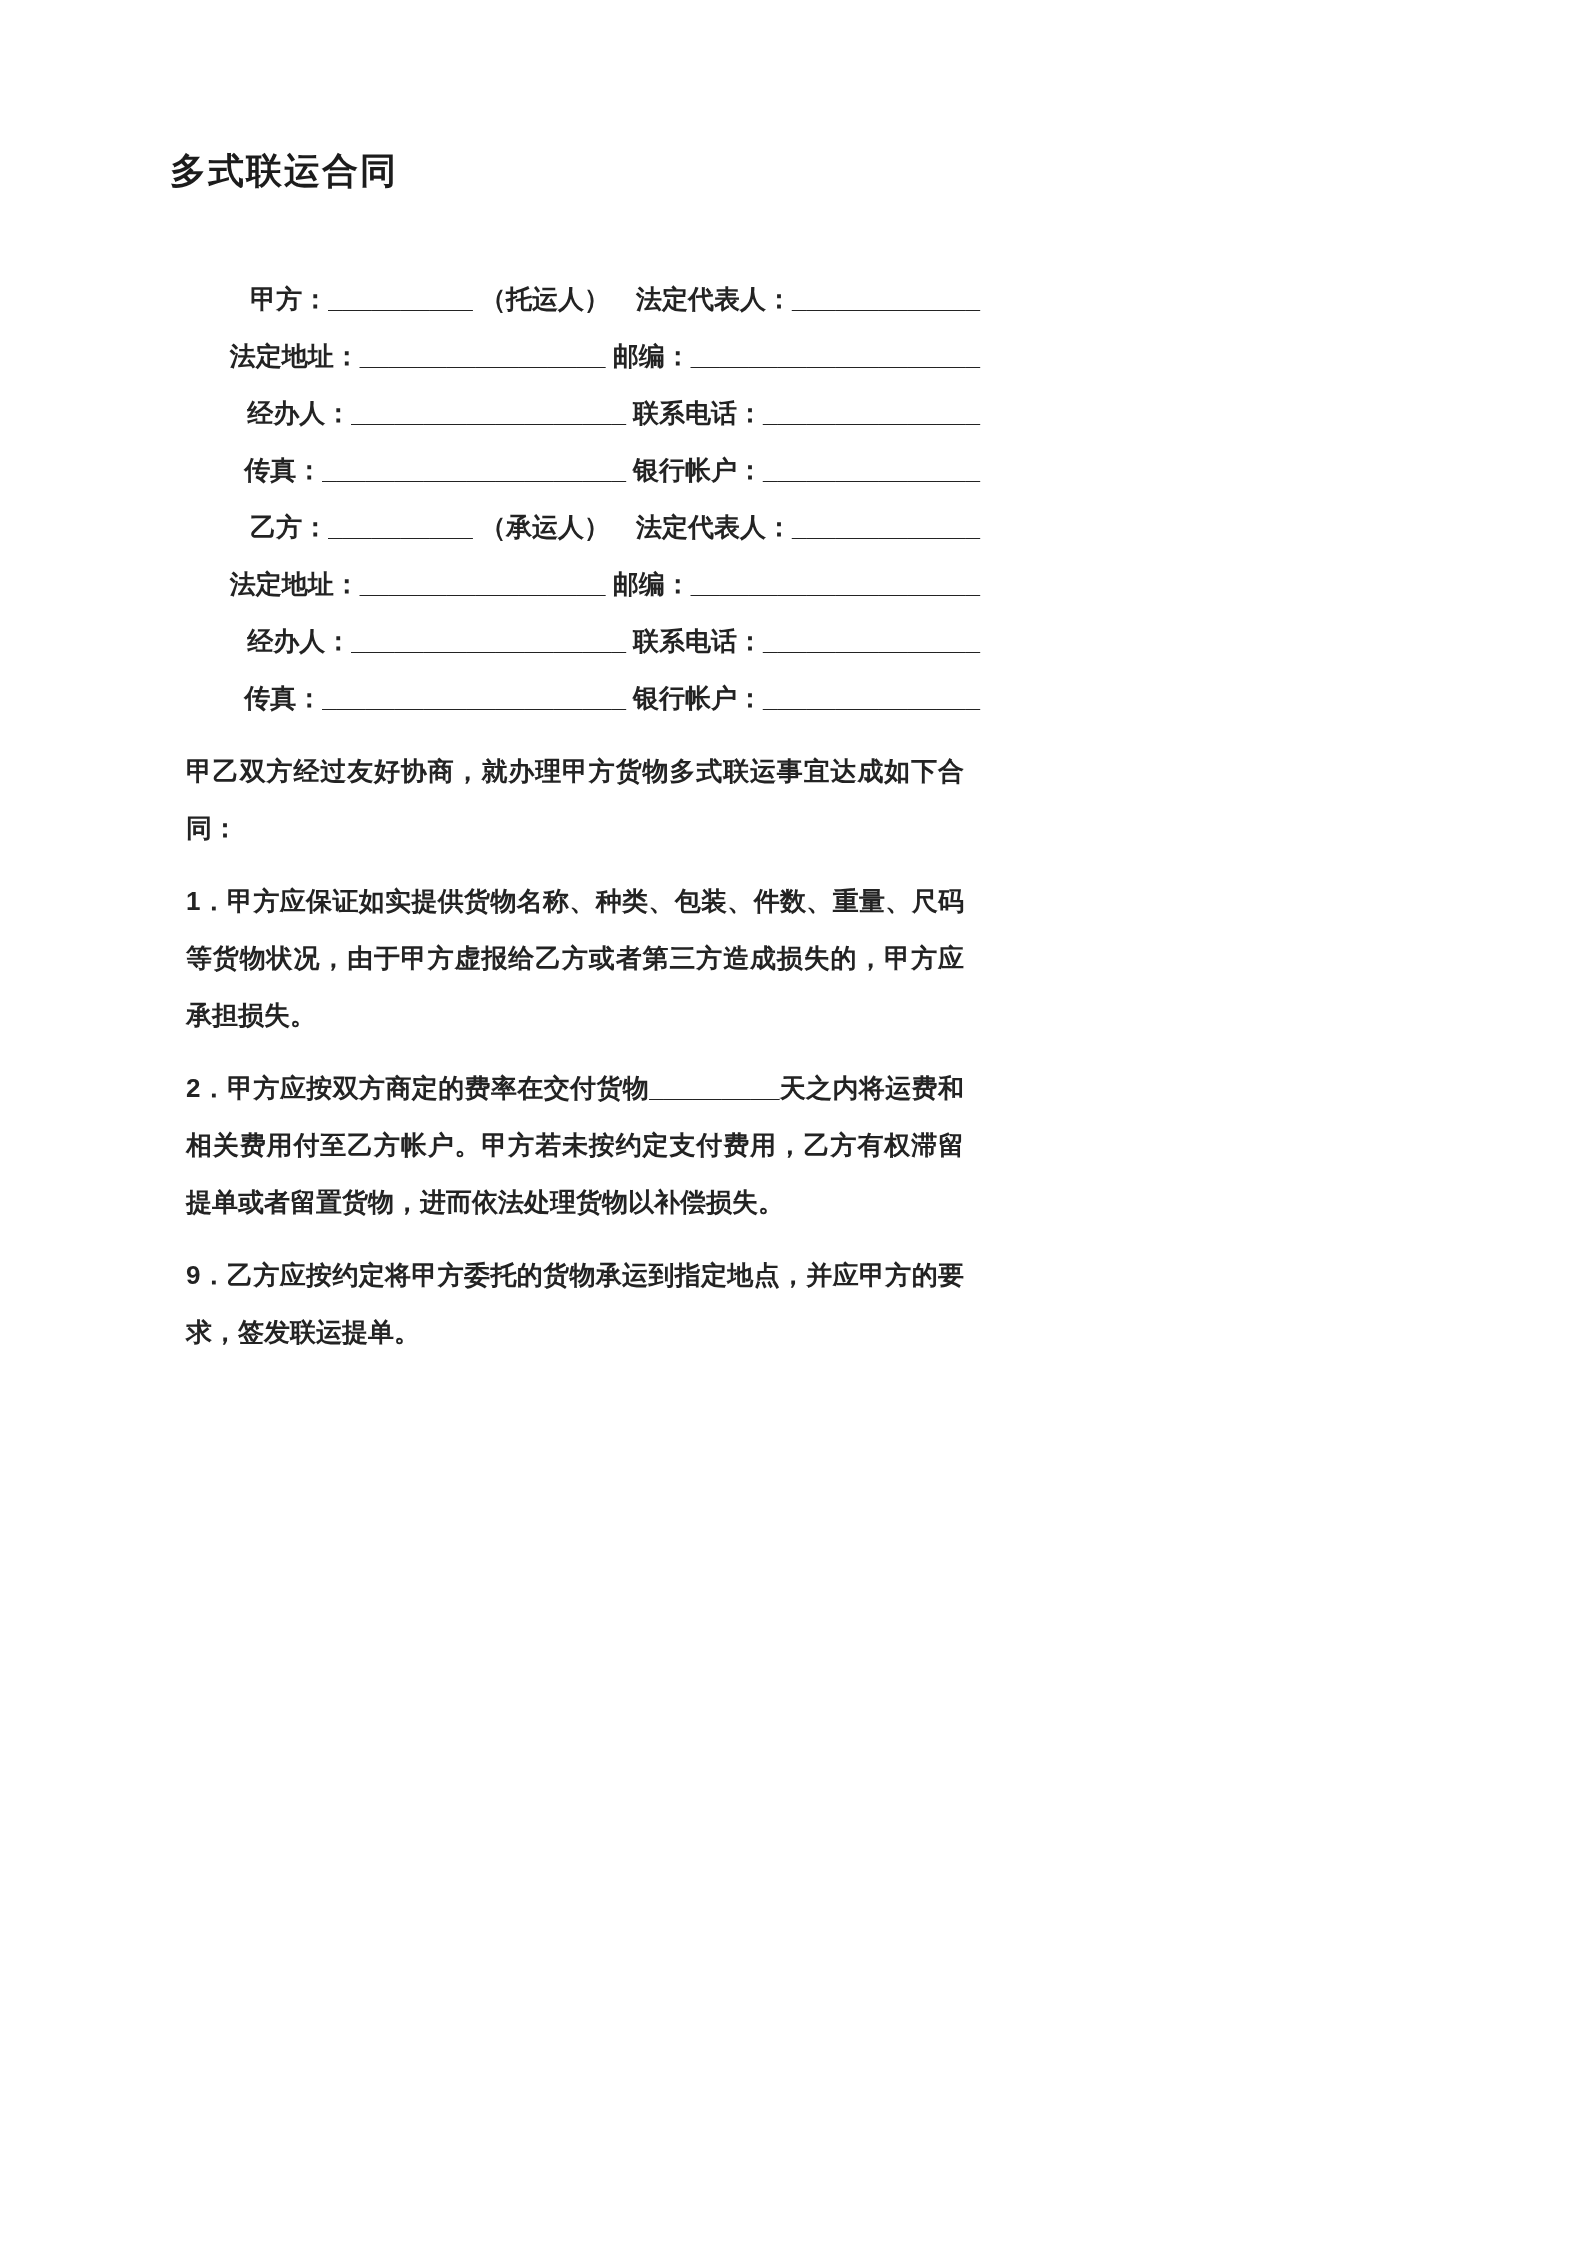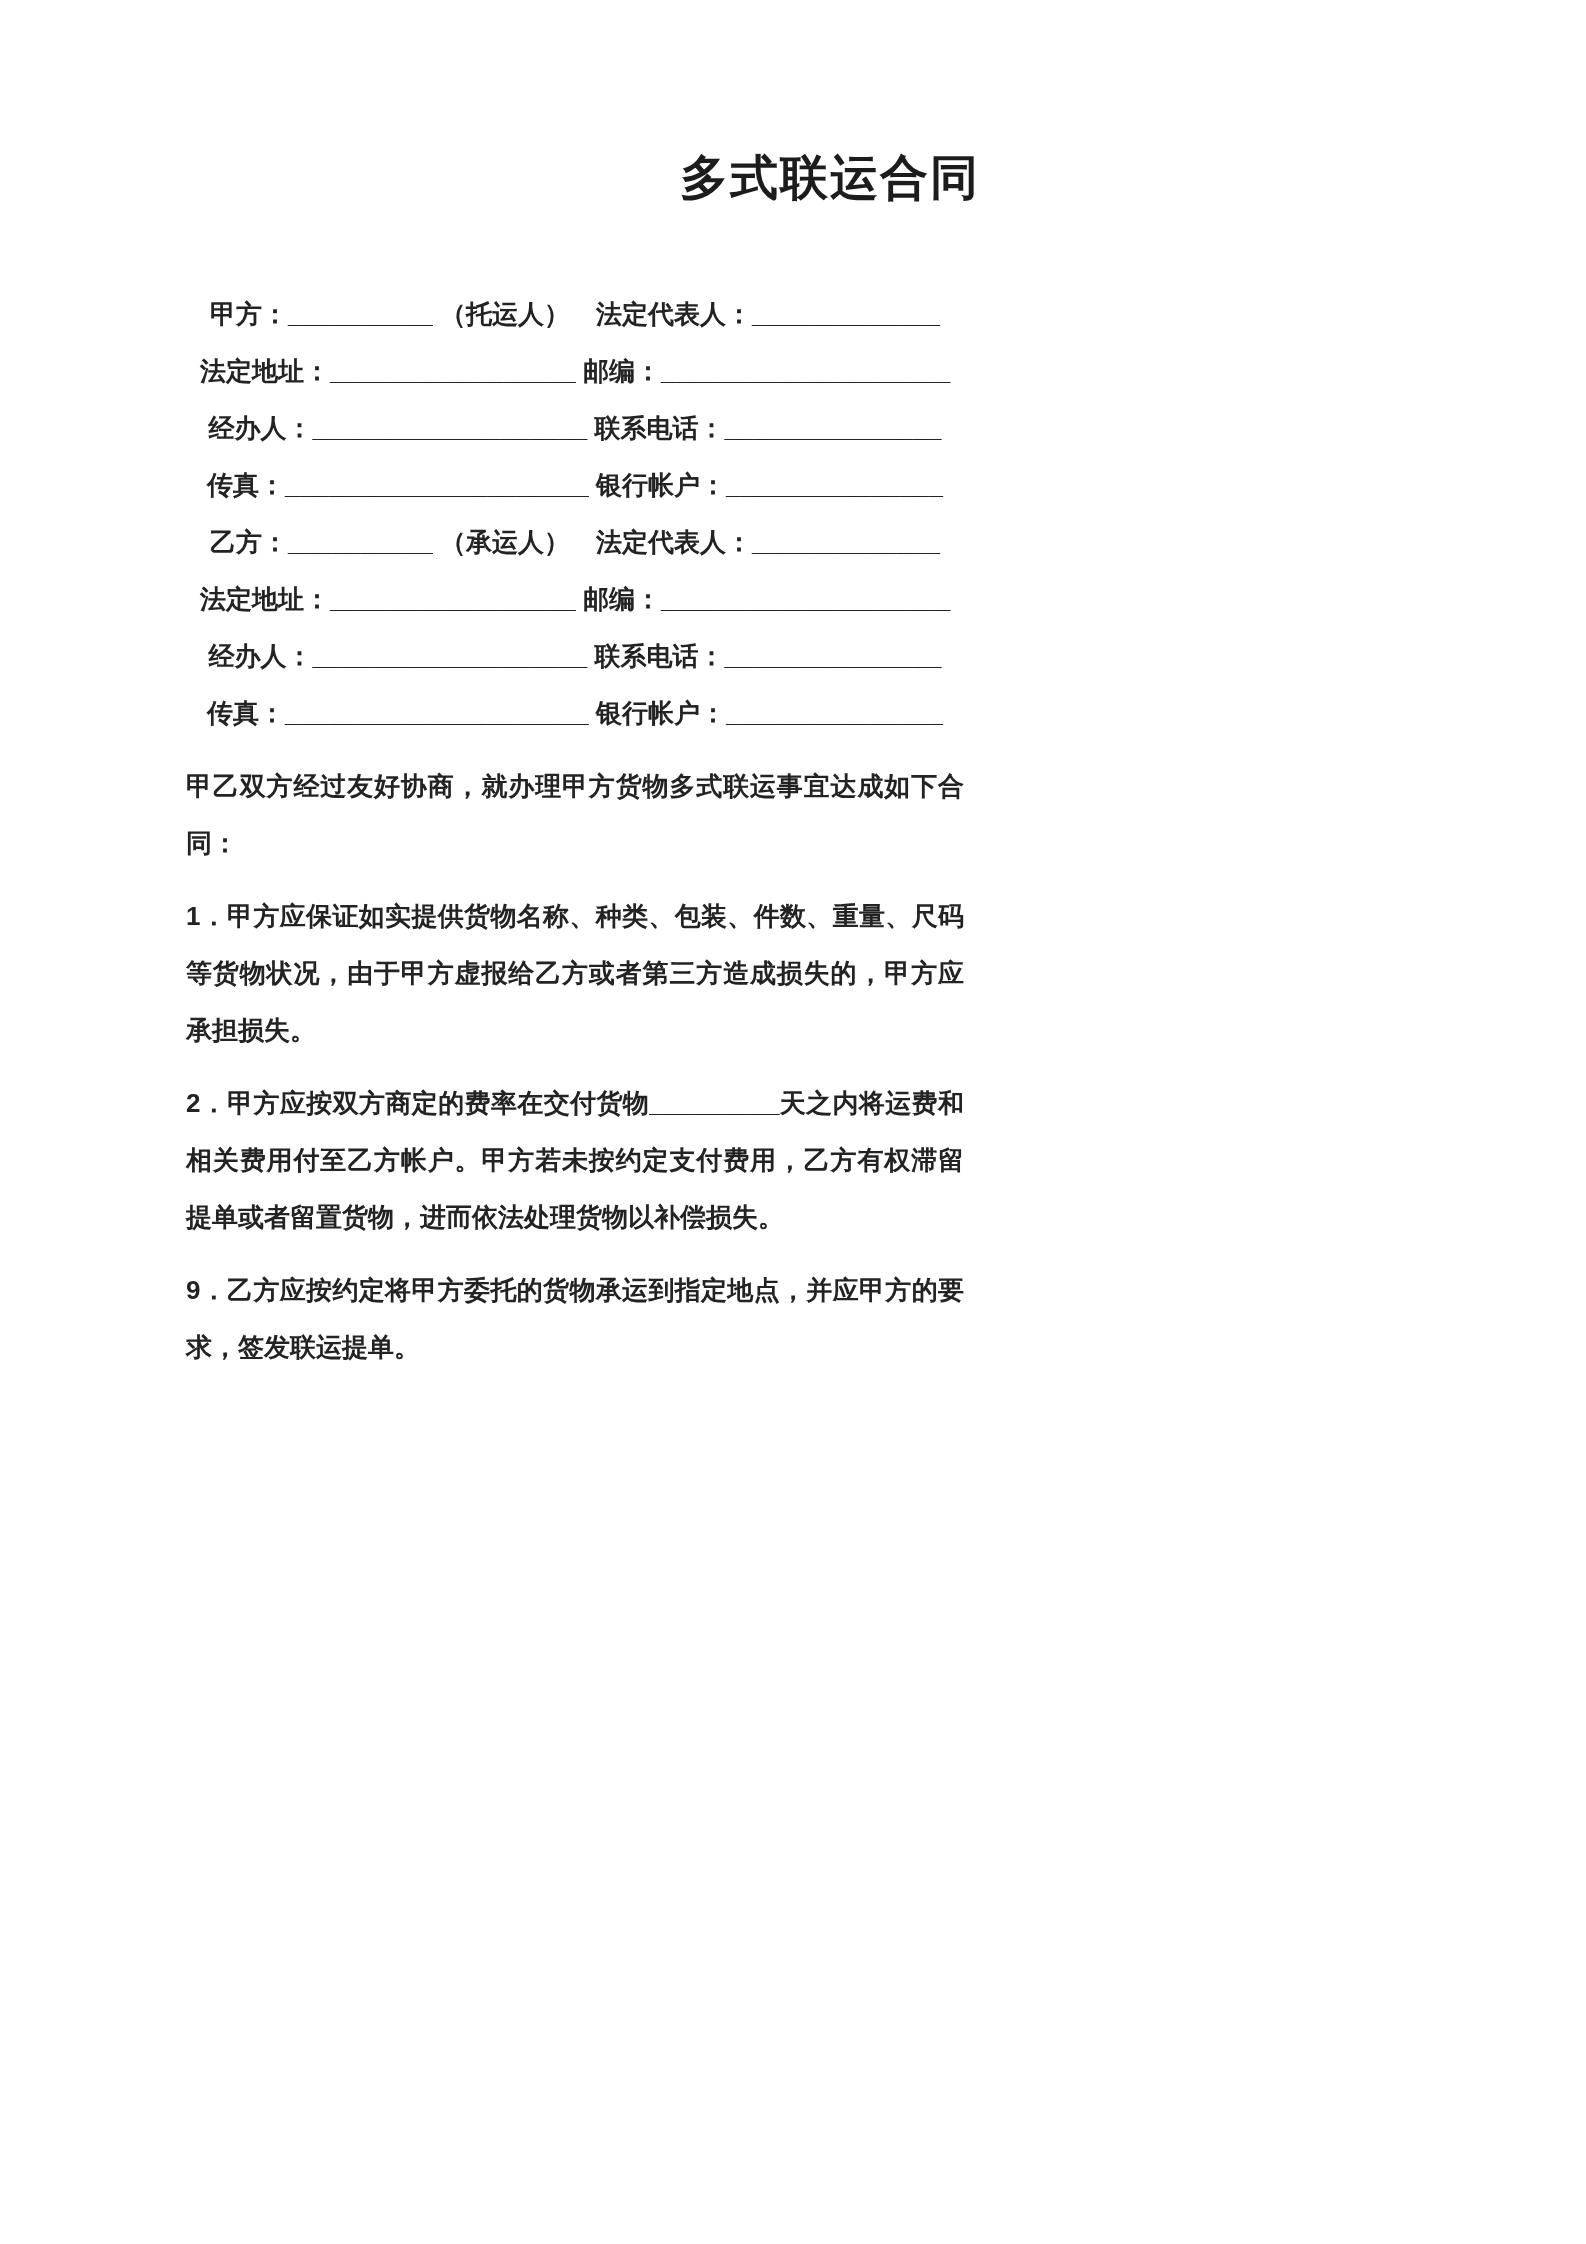--- a/index.html
+++ b/index.html
@@ -17,37 +17,37 @@
     height: 2244px;
     background: #ffffff;
     box-sizing: border-box;
     padding: 148px 0 0 170px;
     color: #212121;
     overflow: hidden;
   }
   .doc-title {
     width: 810px;
     margin: 0 0 78px 0;
-    text-align: right;
-    font-size: 48px;
+    text-align: left;
+    font-size: 36px;
     line-height: 1.25;
     font-weight: 700;
     color: #1c1c1c;
     letter-spacing: 2px;
   }
   .doc-body {
     width: 810px;
     font-size: 26px;
     font-weight: 600;
     line-height: 57px;
     color: #232323;
   }
   .form-line {
     white-space: pre-wrap;
-    text-align: center;
+    text-align: right;
   }
   .para {
     margin: 16px;
     text-align: justify;
   }
 </style>
 </head>
 <body>
 
 <div class="page">

